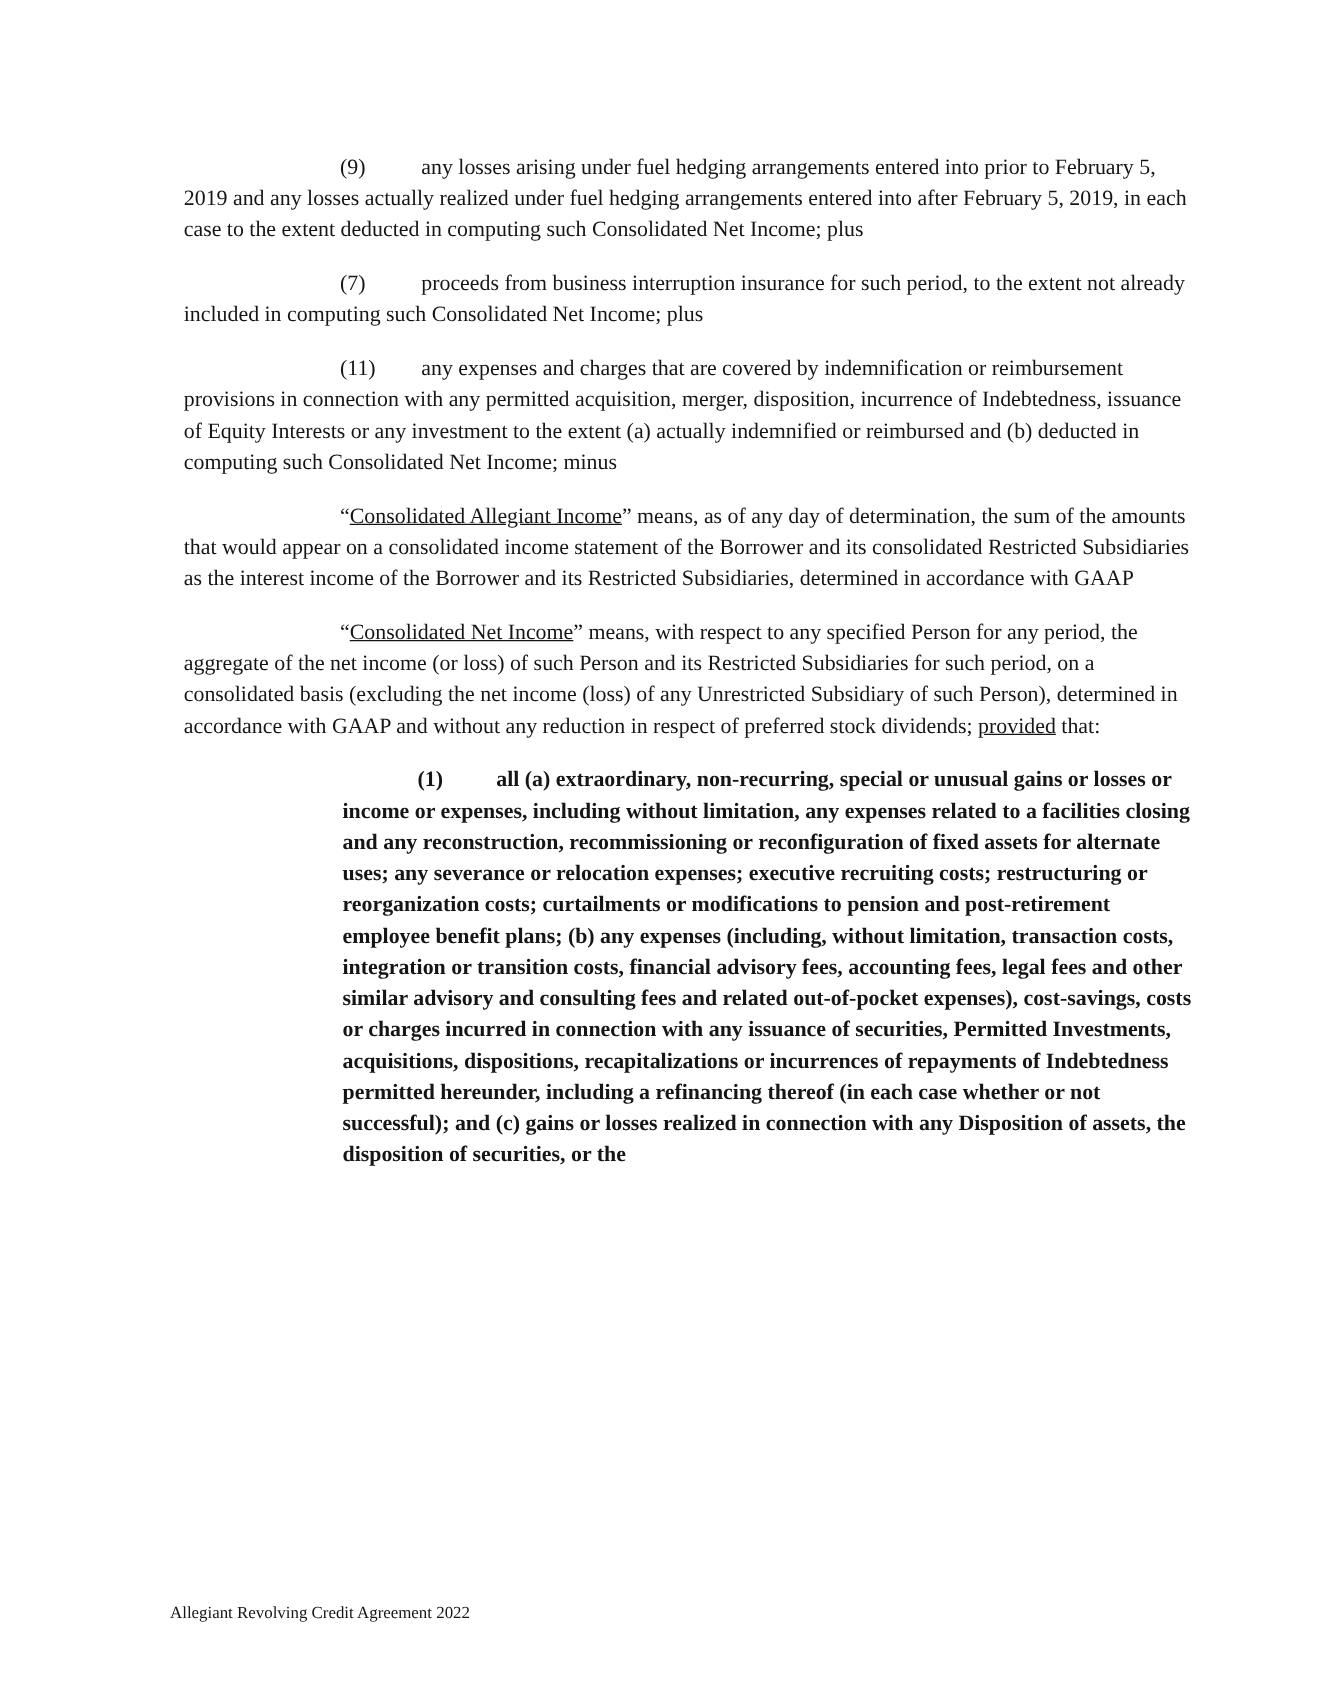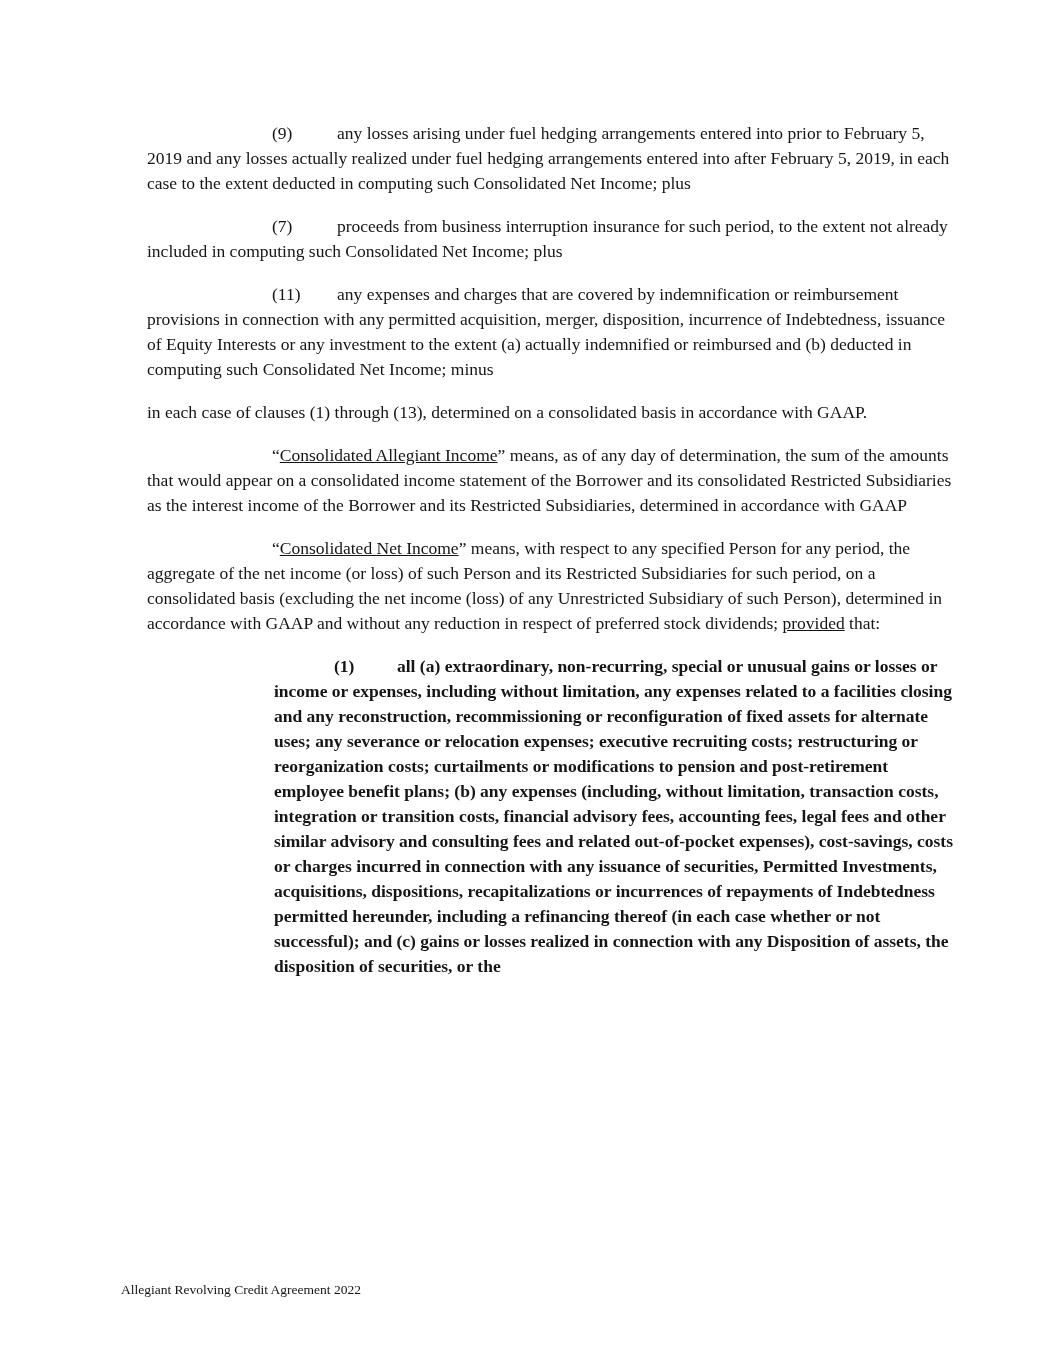--- a/index.html
+++ b/index.html
@@ -46,40 +46,39 @@
     font-weight: bold;
   }
   .subclause .num {
     display: inline-block;
     width: 63px;
     text-indent: 0;
   }
   .u { text-decoration: underline; }
   .footer {
     position: absolute;
-    left: 121px;
+    left: 136px;
     top: 1281px;
     font-size: 13.5px;
     line-height: 17px;
   }
 </style>
 </head>
 <body>
 
 <div class="page">
 
   <p class="para clause"><span class="num">(9)</span><span>any losses arising under fuel hedging arrangements entered into prior to February 5, 2019 and any losses actually realized under fuel hedging arrangements entered into after February 5, 2019, in each case to the extent deducted in computing such Consolidated Net Income; plus</span></p>
 
   <p class="para clause"><span class="num">(7)</span><span>proceeds from business interruption insurance for such period, to the extent not already included in computing such Consolidated Net Income; plus</span></p>
 
   <p class="para clause"><span class="num">(11)</span><span>any expenses and charges that are covered by indemnification or reimbursement provisions in connection with any permitted acquisition, merger, disposition, incurrence of Indebtedness, issuance of Equity Interests or any investment to the extent (a) actually indemnified or reimbursed and (b) deducted in computing such Consolidated Net Income; minus</span></p>
 
 
 
-  <p class="para flush"><span>in each case of clauses (1) through (13), determined on a consolidated basis in accordance with GAAP.</span></p>
 
   <p class="para defn"><span>“</span><span class="u">Consolidated Allegiant Income</span><span>” means, as of any day of determination, the sum of the amounts that would appear on a consolidated income statement of the Borrower and its consolidated Restricted Subsidiaries as the interest income of the Borrower and its Restricted Subsidiaries, determined in accordance with GAAP</span></p>
 
   <p class="para defn"><span>“</span><span class="u">Consolidated Net Income</span><span>” means, with respect to any specified Person for any period, the aggregate of the net income (or loss) of such Person and its Restricted Subsidiaries for such period, on a consolidated basis (excluding the net income (loss) of any Unrestricted Subsidiary of such Person), determined in accordance with GAAP and without any reduction in respect of preferred stock dividends; </span><span class="u">provided</span><span> that:</span></p>
 
   <p class="para subclause"><span class="num">(1)</span><span>all (a) extraordinary, non-recurring, special or unusual gains or losses or income or expenses, including without limitation, any expenses related to a facilities closing and any reconstruction, recommissioning or reconfiguration of fixed assets for alternate uses; any severance or relocation expenses; executive recruiting costs; restructuring or reorganization costs; curtailments or modifications to pension and post-retirement employee benefit plans; (b) any expenses (including, without limitation, transaction costs, integration or transition costs, financial advisory fees, accounting fees, legal fees and other similar advisory and consulting fees and related out-of-pocket expenses), cost-savings, costs or charges incurred in connection with any issuance of securities, Permitted Investments, acquisitions, dispositions, recapitalizations or incurrences of repayments of Indebtedness permitted hereunder, including a refinancing thereof (in each case whether or not successful); and (c) gains or losses realized in connection with any Disposition of assets, the disposition of securities, or the</span></p>
 
 </div>
 
 <div class="footer">Allegiant Revolving Credit Agreement 2022</div>

